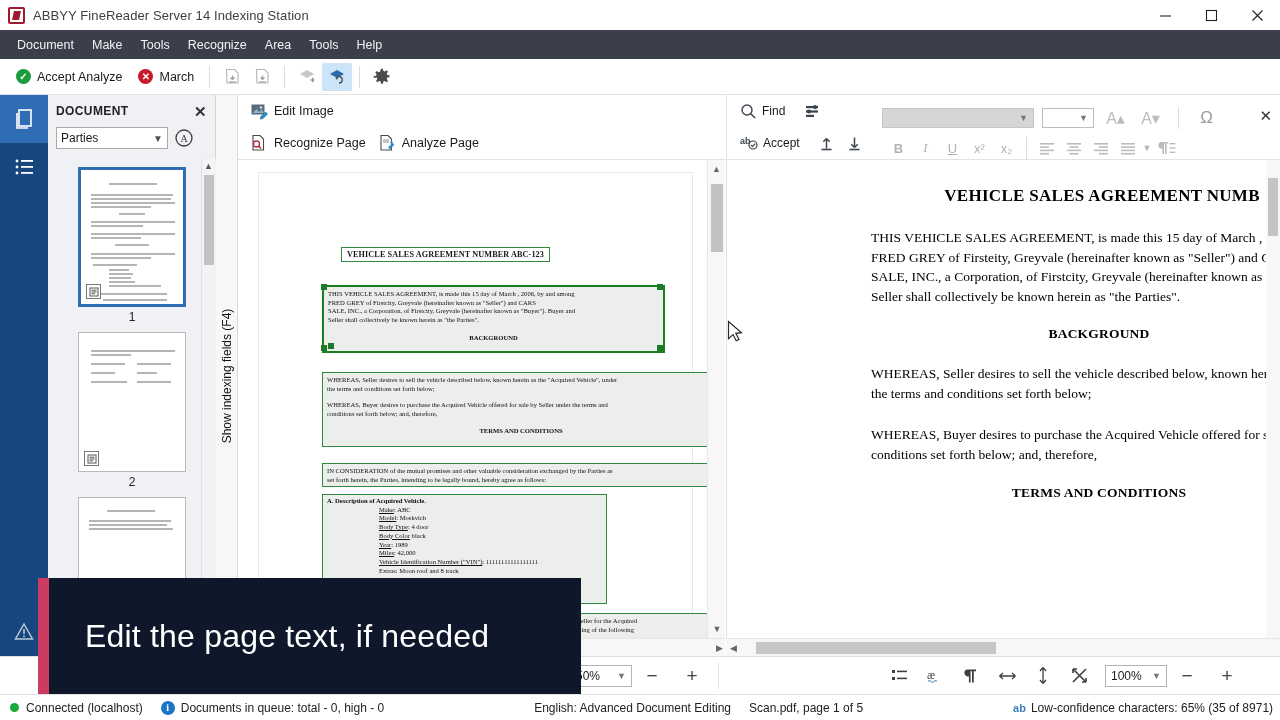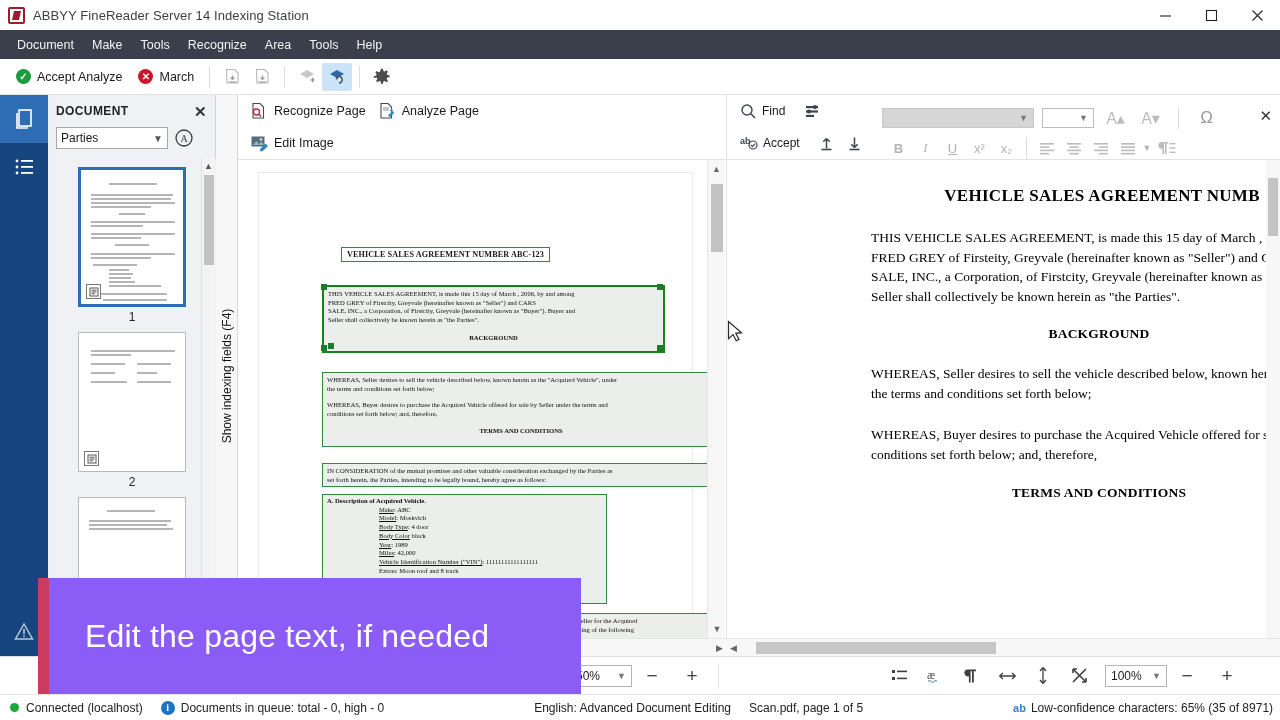--- a/index.html
+++ b/index.html
@@ -231,21 +231,21 @@
   .info-i {
     width:14px; height:14px; border-radius:50%; background:#1b75c4; color:#fff;
     font-size:10px; font-weight:bold; display:flex; align-items:center; justify-content:center;
     margin: 0 6px 0 18px; font-family:"Liberation Serif", serif;
   }
   .ab-ico { font-size:11px; color:#3a7fbf; font-weight:bold; margin-right:5px; }
 
   
   .banner {
     position:absolute; left:38px; top:578px; width:543px; height:116px;
-    background:#8b5cf6; display:flex; align-items:center;
+    background:#0f172a; display:flex; align-items:center;
   }
   .banner .stripe { width:11px; height:116px; background:#cc3c61; }
   .banner .btext {
     color:#fff; font-size:32px; padding-left:36px; letter-spacing:.2px;
   }
 
   
   .cursor { position:absolute; left:727px; top:320px; }
 </style>
 </head>
@@ -461,46 +461,46 @@
   </div>
 
   <div class="indextab">
     <span>Show indexing fields (F4)</span>
   </div>
 
   <div class="ctoolbar">
     <div class="ct-row">
       <div class="ct-btn">
         <svg width="18" height="18" viewBox="0 0 18 18">
+          <rect x="1.5" y="2.5" width="13" height="10" fill="#5a6b7c"></rect>
+          <path d="M3 11l3.5-4 2.6 3 2.4-2.6 2.5 3.6z" fill="#8fb3c9"></path>
+          <circle cx="11" cy="5.5" r="1.3" fill="#cfe2ee"></circle>
+          <path d="M11 14.5l4.5-4.5 2 2-4.5 4.5-2.6.6z" fill="#2a8ec8" stroke="#1c6a96" stroke-width=".7"></path>
+        </svg>
+        <span>Edit Image</span>
+      </div>
+    </div>
+    <div class="ct-row">
+      <div class="ct-btn">
+        <svg width="18" height="18" viewBox="0 0 18 18">
           <path d="M3 1.5h7l3.5 3.5v11H3z" fill="none" stroke="#4a4a4a" stroke-width="1.1"></path>
           <circle cx="6.5" cy="10" r="3" fill="none" stroke="#b02a3a" stroke-width="1.3"></circle>
           <line x1="8.6" y1="12.1" x2="11" y2="14.6" stroke="#b02a3a" stroke-width="1.5"></line>
         </svg>
         <span>Recognize Page</span>
       </div>
       <div class="ct-btn">
         <svg width="18" height="18" viewBox="0 0 18 18">
           <path d="M3 1.5h7l3.5 3.5v11H3z" fill="none" stroke="#4a4a4a" stroke-width="1.1"></path>
           <line x1="5" y1="6" x2="11" y2="6" stroke="#8a8a8a"></line>
           <line x1="5" y1="8" x2="11" y2="8" stroke="#8a8a8a"></line>
           <path d="M10 13.5l4.5-4.5 1.8 1.8-4.5 4.5z" fill="#2a8ec8"></path>
           <path d="M13.5 6.4l.6 1.4 1.4.6-1.4.6-.6 1.4-.6-1.4-1.4-.6 1.4-.6z" fill="#2a8ec8"></path>
         </svg>
         <span>Analyze Page</span>
-      </div>
-    </div>
-    <div class="ct-row">
-      <div class="ct-btn">
-        <svg width="18" height="18" viewBox="0 0 18 18">
-          <rect x="1.5" y="2.5" width="13" height="10" fill="#5a6b7c"></rect>
-          <path d="M3 11l3.5-4 2.6 3 2.4-2.6 2.5 3.6z" fill="#8fb3c9"></path>
-          <circle cx="11" cy="5.5" r="1.3" fill="#cfe2ee"></circle>
-          <path d="M11 14.5l4.5-4.5 2 2-4.5 4.5-2.6.6z" fill="#2a8ec8" stroke="#1c6a96" stroke-width=".7"></path>
-        </svg>
-        <span>Edit Image</span>
       </div>
     </div>
     <div class="ct-vsep"></div>
 
     <div style="position:absolute;left:262px;top:100px;display:flex;align-items:center;height:28px;">
       <div class="ct-btn">
         <svg width="15" height="15" viewBox="0 0 15 15">
           <path d="M3 1.5l8.5 7.2-3.7.4 2.1 4-1.8.8-2-4-2.6 2.4z" fill="#35414e"></path>
         </svg>
         <span>Select</span>

